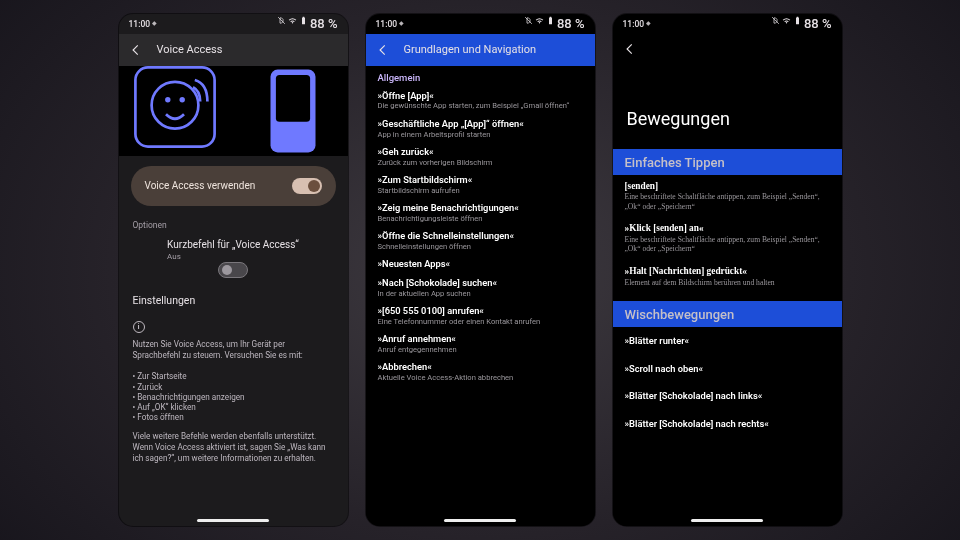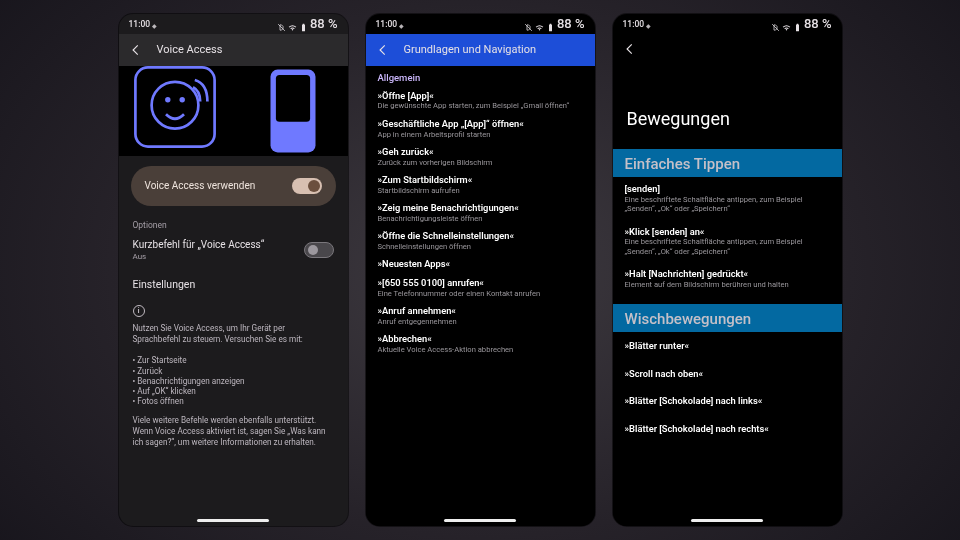--- a/index.html
+++ b/index.html
@@ -37,21 +37,21 @@
   .statusbar {
     height: 20px;
     display: flex;
     justify-content: space-between;
     align-items: center;
     padding: 0 10px;
     font-size: 8.5px;
     font-weight: 500;
     color: #e6e1e5;
   }
-  .statusbar .left, .statusbar .right { display: flex; align-items: flex-end; gap: 2px; }
+  .statusbar .left, .statusbar .right { display: flex; align-items: flex-start; gap: 2px; }
   .statusbar svg { width: 9px; height: 9px; fill: #e6e1e5; }
   .sb-batt { font-size: 13px; }
   
   .appbar {
     height: 32px;
     display: flex;
     align-items: center;
     gap: 14px;
     padding: 0 10px;
     background: #2b2a2c;
@@ -89,20 +89,21 @@
   }
   .switch.off { background: #49474b; border: 1px solid #7a777c; }
   .switch.off::after {
     content:""; position:absolute; left:3px; top:2px; width:10px; height:10px;
     border-radius:50%; background:#9c989e;
   }
   .opt-label { color:#a59fa7; font-size:8.5px; padding: 8px 14px 2px; }
   .row {
     display:flex; justify-content:space-between; align-items:center;
     padding: 6px 14px;
+    flex-direction: column;
   }
   .row .t { font-size: 10px; }
   .row .s { font-size: 8px; color:#a59fa7; }
   .row .col { display:flex; flex-direction:column; gap:1px; }
   .settings-row { padding: 10px 14px; font-size:10.5px; }
   .info-icon { width: 12px; height:12px; border:1.2px solid #bfb9c0; border-radius:50%; display:inline-flex; align-items:center; justify-content:center; font-size:8px; font-weight:600; color:#bfb9c0; margin: 4px 14px 4px; }
   .helptext { padding: 2px 14px 6px; color:#bdb7bf; font-size:8.2px; line-height:1.35; }
   .bullets { padding: 4px 14px 6px; color:#bdb7bf; font-size:8.2px; }
   .bullets div::before { content:"•"; margin-right:2px; }
   .gesturebar {
@@ -112,25 +113,25 @@
   
   .cat-head { color:#c8b6ff; font-size:9.5px; font-weight:500; padding:6px 12px 3px; }
   .phone.dark .cat-head { color:#cbb7fb; }
   .cmd { padding:3px 12px 4px; }
   .cmd .c { font-size:9.3px; font-weight:600; color:#fff; }
   .cmd .d { font-size:7.6px; color:#9a979c; line-height:1.25; }
   .phone.dark .body, .phone.dark2 .body { background:#000; flex:1; overflow:hidden; }
   .phone .body { flex:1; overflow:hidden; }
   
   .bigtitle { font-size:18px; font-weight:400; padding: 44px 14px 18px; color:#fff; }
-  .sec-head { color:#c5c0c8; font-size:15px; font-weight:500; padding:6px 12px 4px; background:#0369a1; }
+  .sec-head { color:#c5c0c8; font-size:13px; font-weight:500; padding:6px 12px 4px; background:#1d4ed8; }
   .sec-head.first { margin-top: 0; }
   .divider-gap { height:8px; background:#000; }
   .phone.dark2 .appbar { height:30px; }
-  .plaincmd { padding:6px 12px 6px; }
+  .plaincmd { padding:6px 12px 6px;font-family:Liberation Serif, serif; }
   .plaincmd .c { font-size:9.3px; font-weight:600; color:#fff; }
   .plaincmd .d { font-size:7.6px; color:#9a979c; line-height:1.25; }
   .plainrow { padding:8px 12px; font-size:9.3px; font-weight:600; color:#fff; }
   .fade-bottom { position:absolute; bottom:0; left:0; right:0; height:10px;
     background:linear-gradient(transparent,#000); pointer-events:none; }
 </style>
 </head>
 <body>
 
 <div class="stage">
@@ -251,20 +252,24 @@
           <div class="d">Benachrichtigungsleiste öffnen</div>
         </div>
       <div class="cmd">
           <div class="c">»Öffne die Schnelleinstellungen«</div>
           <div class="d">Schnelleinstellungen öffnen</div>
         </div>
       <div class="cmd">
           <div class="c">»Neuesten Apps«</div>
         </div>
       <div class="cmd">
+          <div class="c">»Nach [Schokolade] suchen«</div>
+          <div class="d">In der aktuellen App suchen</div>
+        </div>
+      <div class="cmd">
           <div class="c">»[650 555 0100] anrufen«</div>
           <div class="d">Eine Telefonnummer oder einen Kontakt anrufen</div>
         </div>
       <div class="cmd">
           <div class="c">»Anruf annehmen«</div>
           <div class="d">Anruf entgegennehmen</div>
         </div>
       <div class="cmd">
           <div class="c">»Abbrechen«</div>
           <div class="d">Aktuelle Voice Access-Aktion abbrechen</div>

